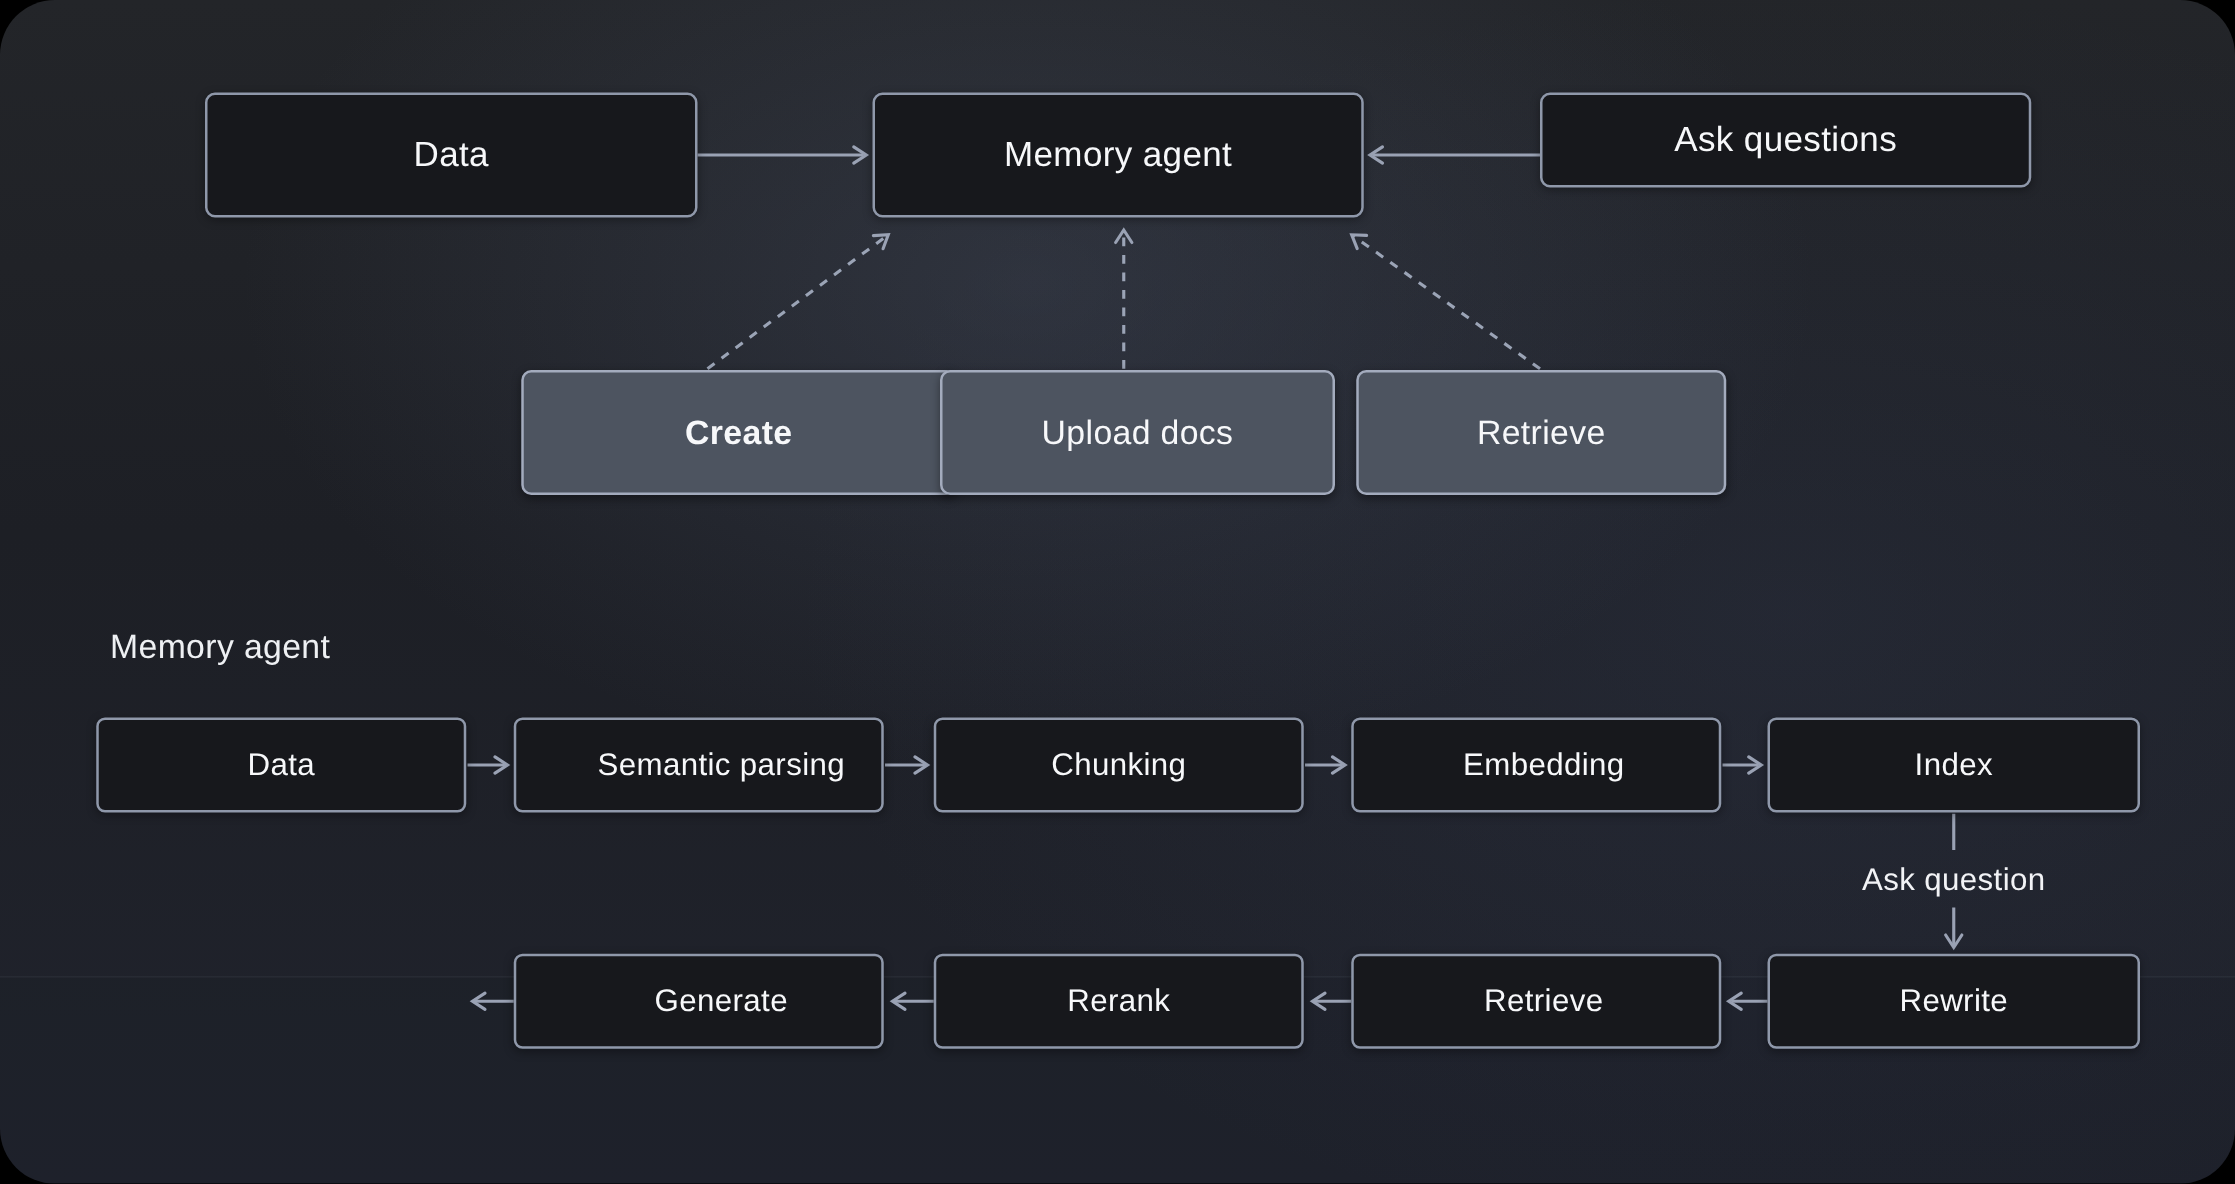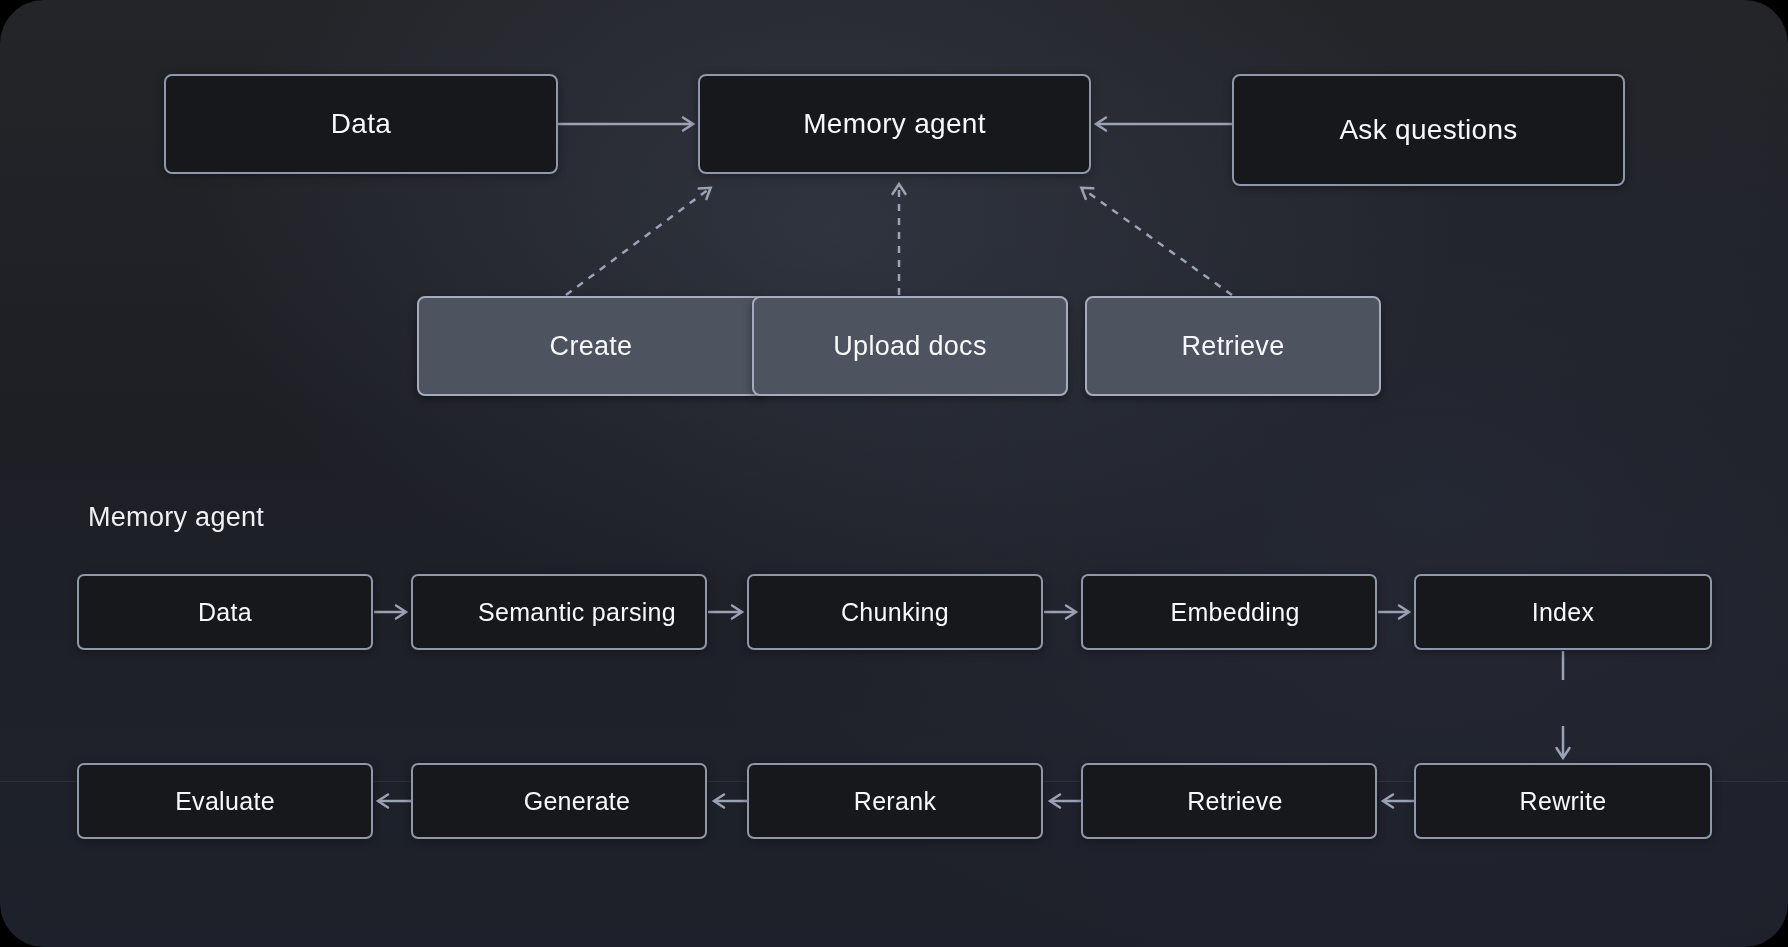--- a/index.html
+++ b/index.html
@@ -56,23 +56,23 @@
     border-color: #a3abbd;
     box-shadow: 0 3px 8px rgba(0,0,0,0.40);
   }
   .node.small {
     font-size: 25px;
     border-radius: 7px;
   }
   
   .n-data      { left: 164px;  top: 74px;  width: 394px; height: 100px; }
   .n-memory    { left: 698px;  top: 74px;  width: 393px; height: 100px; }
-  .n-askq      { left: 1232px; top: 74px;  width: 393px; height: 112px; }
+  .n-askq      { left: 1232px; top: 74px;  width: 393px; height: 76px; }
   
-  .n-create    { left: 417px;  top: 296px; width: 348px; height: 100px; font-size: 27px; }
+  .n-create    { left: 417px;  top: 296px; width: 348px; height: 100px; font-size: 27px; font-weight: bold; }
   .n-upload    { left: 752px;  top: 296px; width: 316px; height: 100px; font-size: 27px; }
   .n-retrieve  { left: 1085px; top: 296px; width: 296px; height: 100px; font-size: 27px; }
   
   .section-label {
     position: absolute;
     left: 88px; top: 502px;
     color: #eef0f3;
     font-size: 27px;
     letter-spacing: 0.3px;
   }
@@ -169,24 +169,22 @@
   <div class="node dark small r1 c3">
       <span>Chunking</span>
     </div>
   <div class="node dark small r1 c4">
       <span>Embedding</span>
     </div>
   <div class="node dark small r1 c5">
       <span>Index</span>
     </div>
 
+  <div class="edge-label">Ask question</div>
 
-  <div class="node dark small r2 c1">
-      <span>Evaluate</span>
-    </div>
   <div class="node dark small r2 c2">
       <span>Generate</span>
     </div>
   <div class="node dark small r2 c3">
       <span>Rerank</span>
     </div>
   <div class="node dark small r2 c4">
       <span>Retrieve</span>
     </div>
   <div class="node dark small r2 c5">

